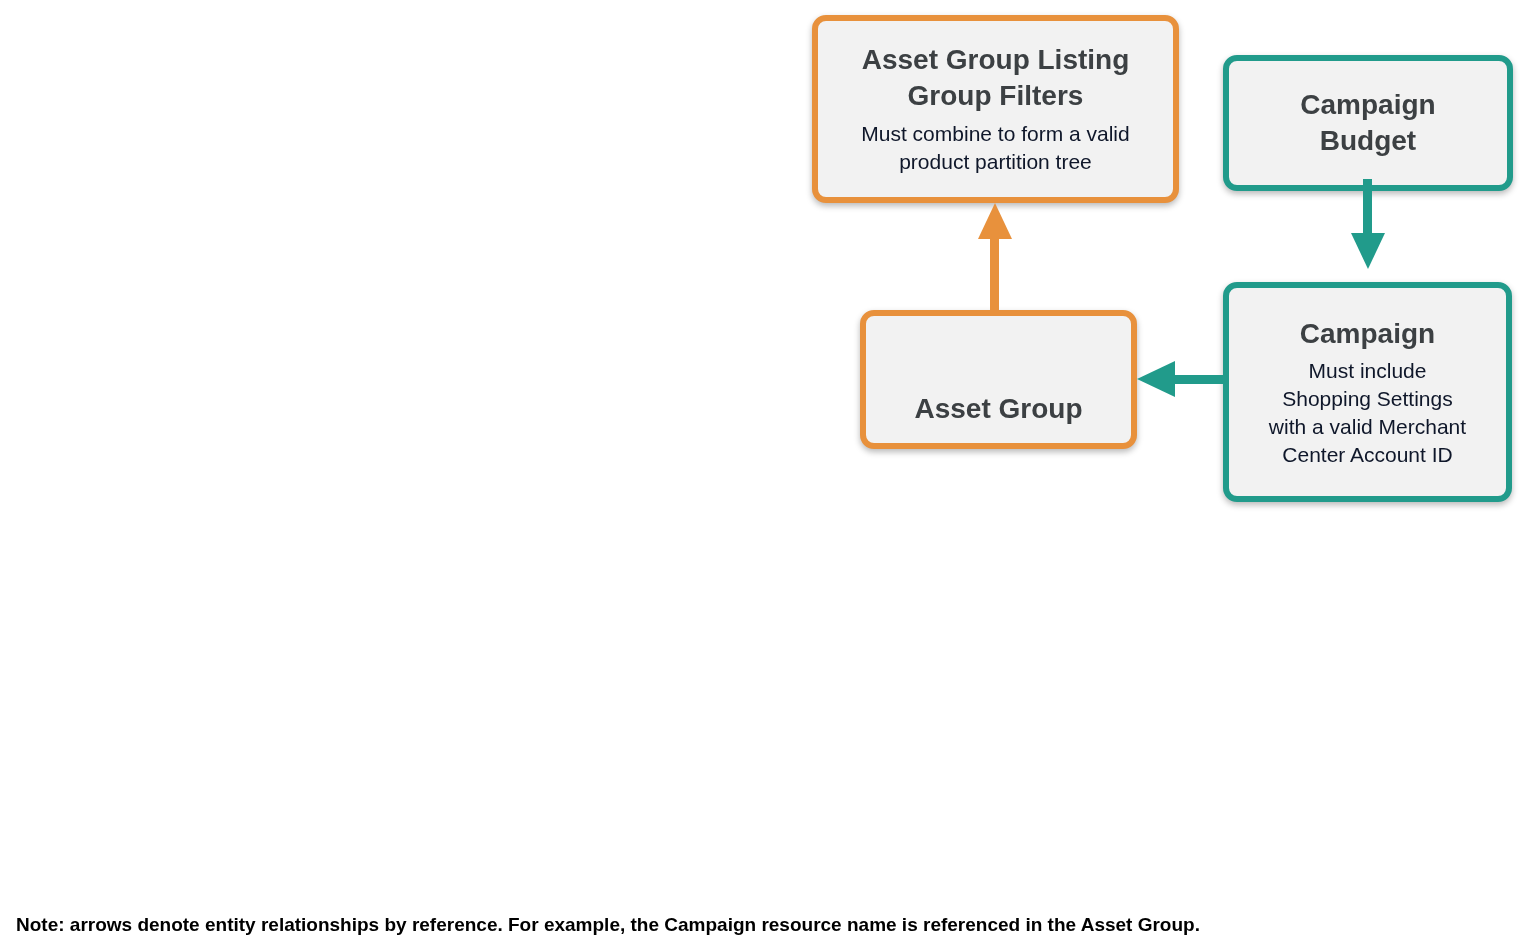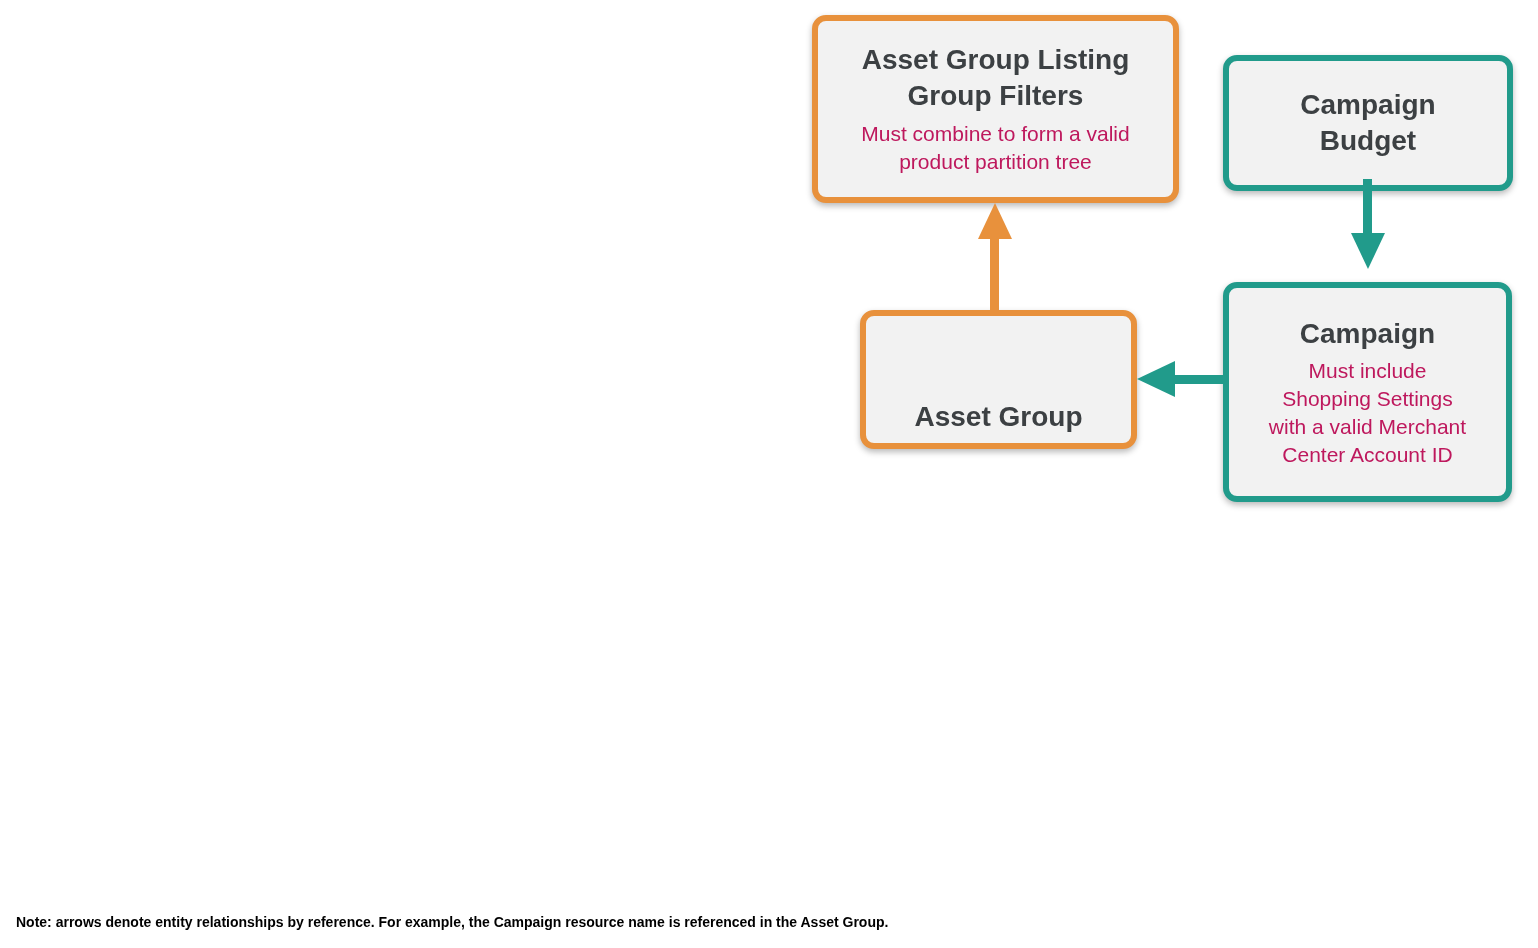--- a/index.html
+++ b/index.html
@@ -20,35 +20,35 @@
     box-sizing: border-box;
     background: #F2F2F2;
     border-radius: 14px;
     border: 6px solid #999;
     box-shadow: 0 3px 6px rgba(0,0,0,0.28);
     display: flex;
     flex-direction: column;
     align-items: center;
     justify-content: center;
     text-align: center;
-    padding: 8px 12px;
+    padding: 16px 12px;
   }
   .node.orange { border-color: #E8913C; }
   .node.teal   { border-color: #219B8B; margin-top: 12px; }
   .node-title {
     font-size: 28px;
     font-weight: bold;
     color: #3C4043;
     line-height: 1.28;
     white-space: pre-line;
   }
   .node-subtitle {
     font-size: 21px;
     font-weight: normal;
-    color: #be185d;
+    color: #0f172a;
     line-height: 1.32;
     white-space: pre-line;
     margin-top: 6px;
   }
   .arrow-part { position: absolute; }
   .line-orange { background: #E8913C; }
   .line-teal   { background: #219B8B; }
   .head-up {
     width: 0; height: 0;
     border-left: 17px solid transparent;
@@ -64,21 +64,21 @@
   .head-left {
     width: 0; height: 0;
     border-top: 18px solid transparent;
     border-bottom: 18px solid transparent;
     border-right: 38px solid #219B8B;
   }
   .note {
     position: absolute;
     left: 16px;
     top: 914px;
-    font-size: 14px;
+    font-size: 19px;
     font-weight: bold;
     color: #000000;
   }
 </style>
 </head>
 <body>
 
 <div class="canvas">
 
   <div class="node orange" style="left:812px; top:15px; width:367px; height:188px;">

